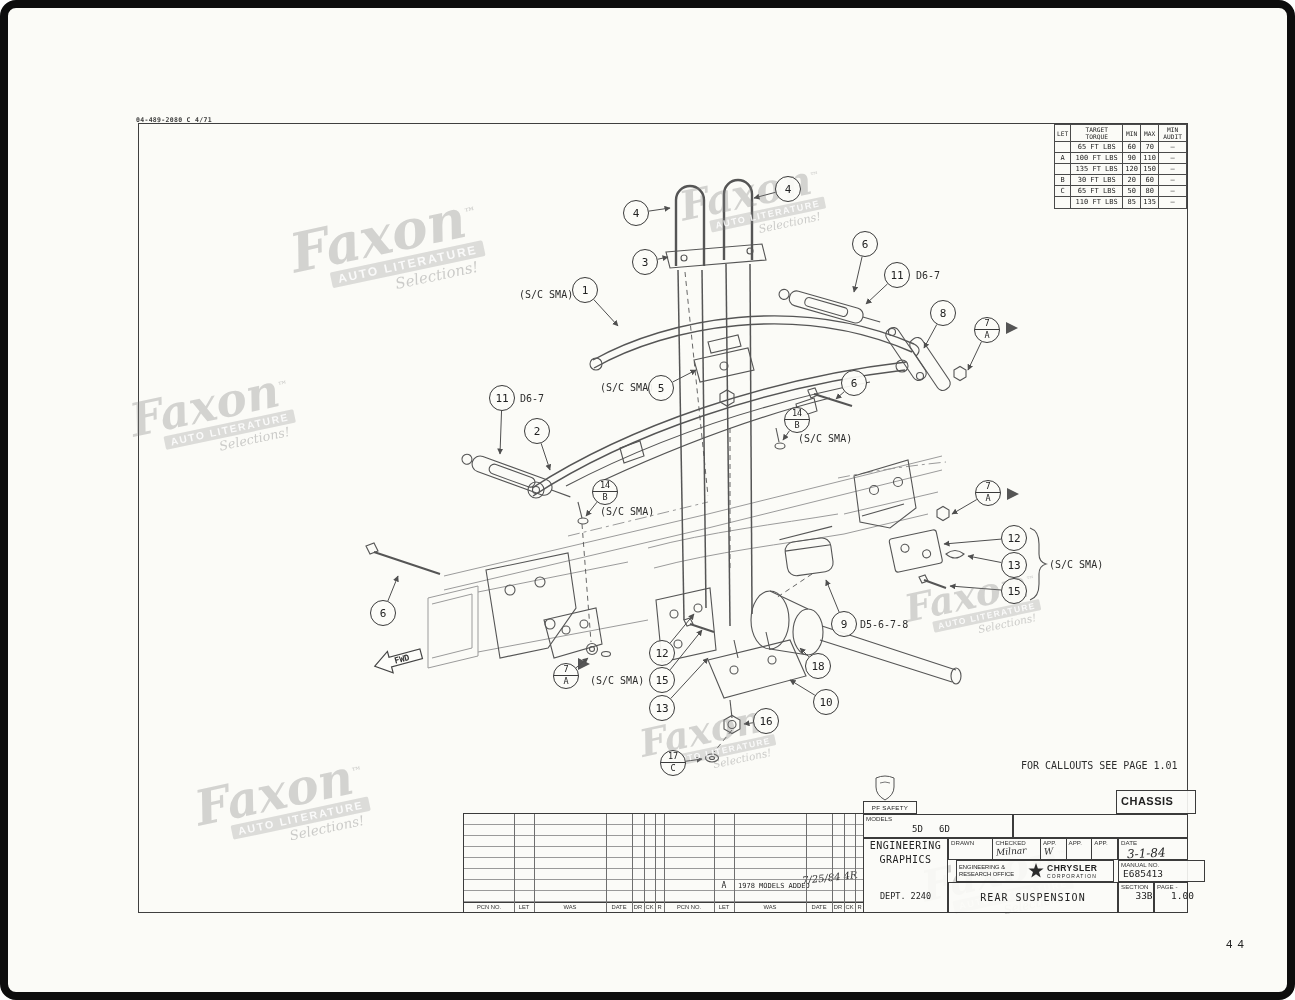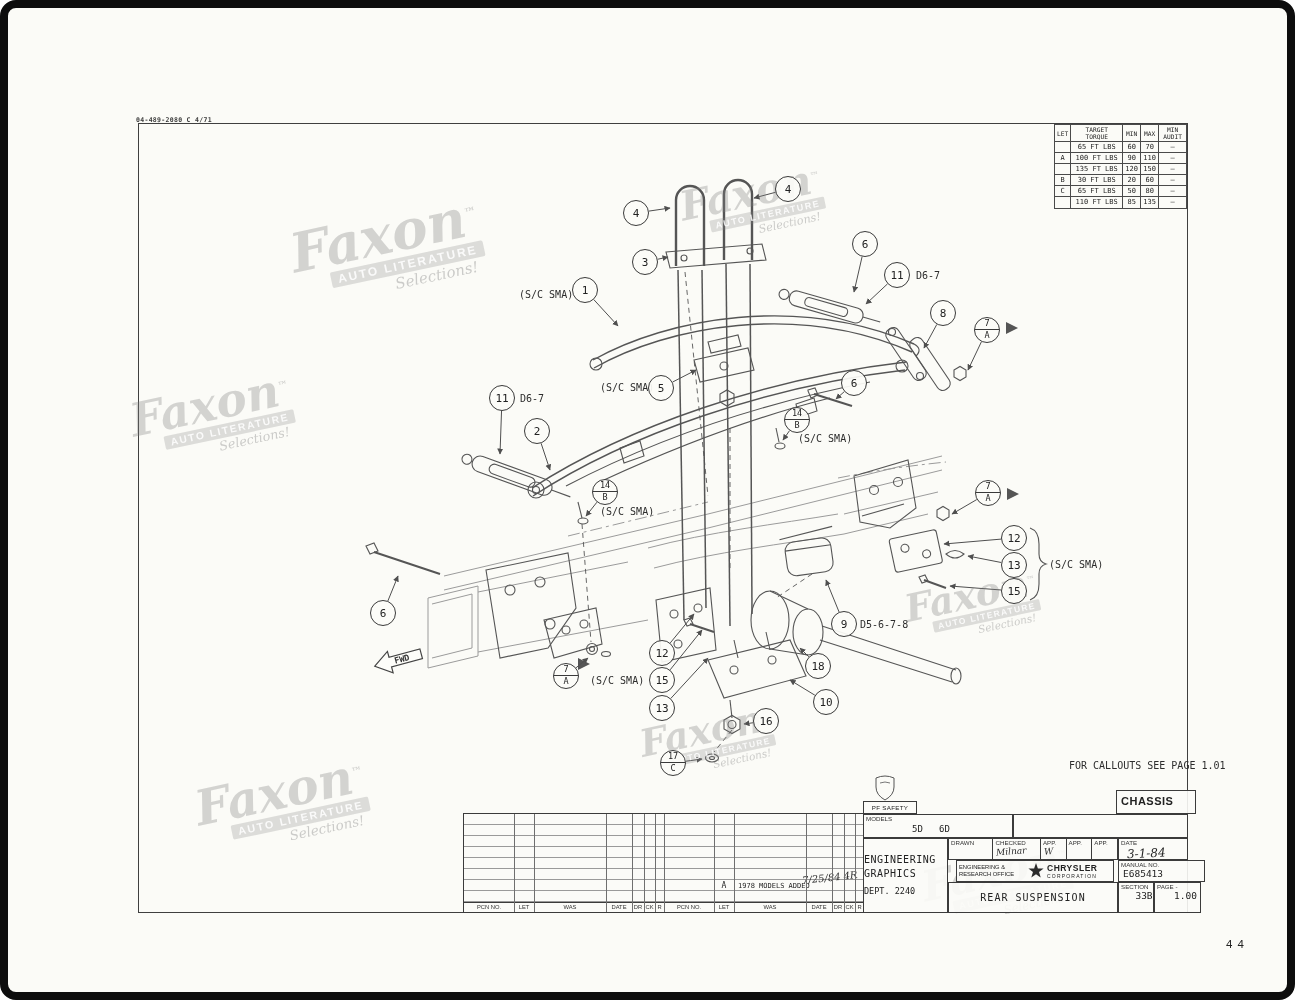--- a/index.html
+++ b/index.html
@@ -37,23 +37,23 @@
   .torque th{font-weight:normal;font-size:6.2px}
 
   
   .tb{position:absolute;border:1px solid #3b3b3b;background:rgba(251,251,247,.9);color:#222;z-index:5}
   .tb-label{font-size:6.2px;color:#333;padding:1px 0 0 2px;line-height:1;text-align:left}
   .mono10{font:9.5px "DejaVu Sans Mono",monospace;color:#222;padding-left:4px}
   .ctr{text-align:center;padding-left:16px}
   .chassis{font:bold 11px "Liberation Sans",sans-serif;line-height:21px;padding-left:4px;letter-spacing:.5px}
   .pf{font-size:6.2px;text-align:center;line-height:11px;letter-spacing:.3px}
   .models-val{font:9px "DejaVu Sans Mono",monospace;white-space:pre;padding:2px 0 0 48px}
-  .eng{padding-top:14px}
+  .eng{text-align:center;}
   .eng1{font:10px "DejaVu Sans Mono",monospace;letter-spacing:.5px;line-height:14px}
-  .eng2{font:8.5px "DejaVu Sans Mono",monospace;margin-top:5px}
+  .eng2{font:8.5px "DejaVu Sans Mono",monospace;margin-top:24px}
   .app-cell{border-right:1px solid #3b3b3b;height:100%;overflow:hidden}
   .app-cell:last-child{border-right:none}
   .sig{font-family:"DejaVu Serif",serif;font-style:italic;color:#2a2a2a}
   .checked-sig{font-size:9px;padding-left:3px;transform:rotate(-4deg)}
   .date-sig{font-size:12px;padding-left:8px;transform:rotate(-3deg)}
   .office{display:flex;align-items:center;gap:3px;padding:0 2px}
   .office-txt{font-size:5.8px;width:66px;line-height:1.2}
   .brand-wrap{display:flex;flex-direction:column;line-height:1}
   .brand1{font:bold 8.5px "Liberation Sans",sans-serif;letter-spacing:.5px}
   .brand2{font:5px "Liberation Sans",sans-serif;letter-spacing:1.2px}
@@ -344,21 +344,21 @@
   <div id="labels">
       <div class="dlabel" style="left: 511px; top: 281px;">(S/C SMA)</div>
       <div class="dlabel" style="left: 592px; top: 374px;">(S/C SMA)</div>
       <div class="dlabel" style="left: 790px; top: 425px;">(S/C SMA)</div>
       <div class="dlabel" style="left: 592px; top: 498px;">(S/C SMA)</div>
       <div class="dlabel" style="left: 1041px; top: 551px;">(S/C SMA)</div>
       <div class="dlabel" style="left: 582px; top: 667px;">(S/C SMA)</div>
       <div class="dlabel" style="left: 908px; top: 262px;">D6-7</div>
       <div class="dlabel" style="left: 512px; top: 385px;">D6-7</div>
       <div class="dlabel" style="left: 852px; top: 611px;">D5-6-7-8</div>
-      <div class="dlabel" style="left: 1013px; top: 752px; margin-left: 48px;">FOR CALLOUTS SEE PAGE 1.01</div>
+      <div class="dlabel" style="left: 1013px; top: 752px;">FOR CALLOUTS SEE PAGE 1.01</div>
     </div>
 
   <table class="torque">
     <colgroup>
       <col style="width:14px">
         <col style="width:52px">
         <col style="width:18px">
         <col style="width:18px">
         <col style="width:28px">
     </colgroup>
@@ -479,21 +479,21 @@
       <div class="mono10">E685413</div>
     </div>
 
     <div class="tb titlecell" style="left:940px;top:874px;width:170px;height:31px">
       <span>REAR SUSPENSION</span>
     </div>
     <div class="tb" style="left:1110px;top:874px;width:36px;height:31px">
       <div class="tb-label">SECTION</div>
       <div class="mono10 ctr">33B</div>
     </div>
-    <div class="tb" style="left:1146px;top:874px;width:47px;height:31px">
+    <div class="tb" style="left:1146px;top:874px;width:34px;height:31px">
       <div class="tb-label">PAGE -</div>
       <div class="mono10 ctr">1.00</div>
     </div>
 
     <div class="tb" id="rev-grid">
       <div class="rv-rows"></div>
       <div id="rev-head">
           <div class="rv-hcell" style="left: 0px; width: 50px;">PCN NO.</div>
           <div class="rv-hcell" style="left: 50px; width: 20px;">LET</div>
           <div class="rv-hcell" style="left: 70px; width: 72px;">WAS</div>

